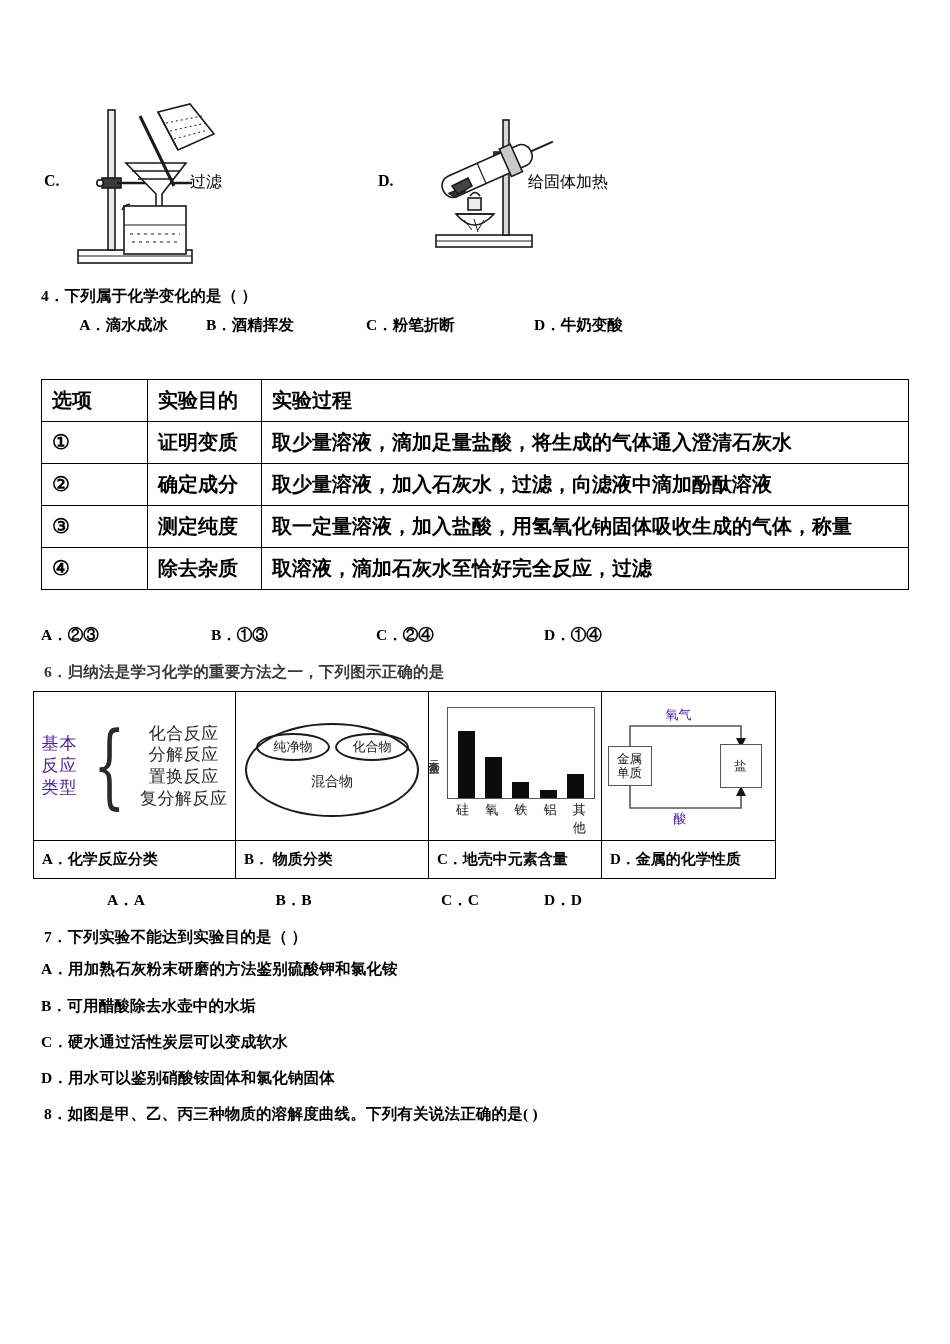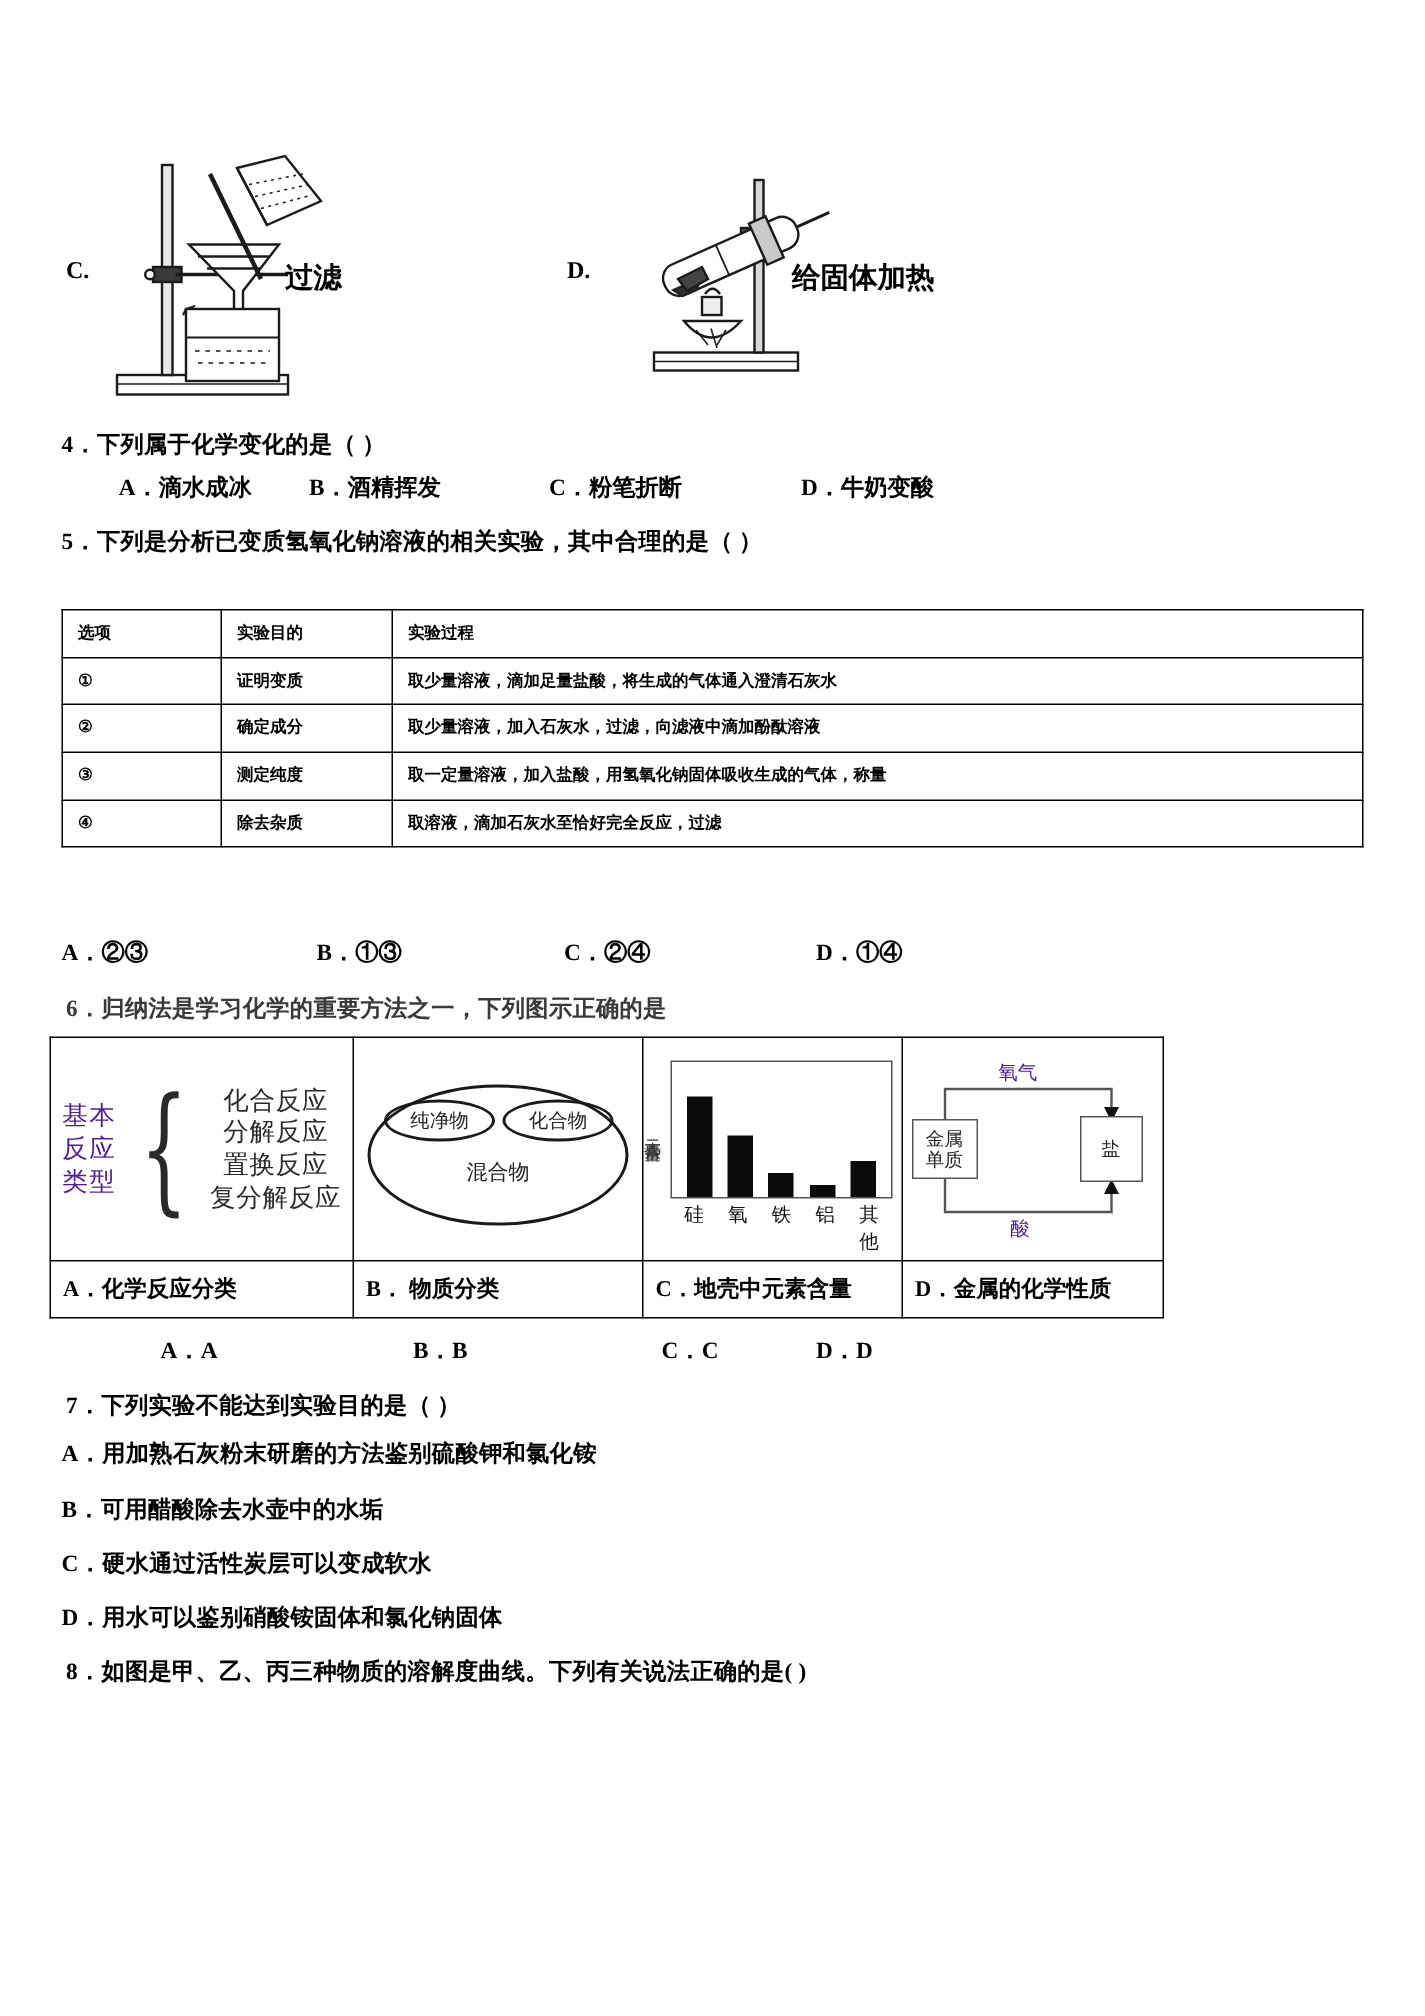--- a/index.html
+++ b/index.html
@@ -36,34 +36,33 @@
   #apparatus-row {
     position: absolute; left: 0; top: 0; width: 950px; height: 272px;
   }
   .appar-label {
     position: absolute;
     font-size: 16px; font-weight: bold;
     font-family: "Liberation Serif", serif;
   }
   .appar-caption {
     position: absolute;
-    font-size: 19px; font-weight: bold;
+    font-size: 16px; font-weight: normal;
     font-family: "Liberation Sans", sans-serif;
   }
   svg { display: block; }
 
   
   #q5-table {
     position: absolute; left: 41px; top: 379px;
     width: 868px;
     border-collapse: collapse;
-    font-size: 11px;
+    font-size: 20px;
     font-weight: bold;
     font-family: "Liberation Serif", serif;
-    margin-top: 27px;
   }
   #q5-table td, #q5-table th {
     border: 1.2px solid #000;
     padding: 9px 10px;
     text-align: left;
     vertical-align: middle;
     font-weight: bold;
     line-height: 1.15;
   }
   #q5-table .c1 { width: 106px; }
@@ -255,21 +254,20 @@
       <span>B．</span><span>酒精挥发</span>
     </div>
     <div style="width:168px;">
       <span>C．</span><span>粉笔折断</span>
     </div>
     <div>
       <span>D．</span><span>牛奶变酸</span>
     </div>
   </div>
 
-  <div class="qline" style="position:absolute;left:41px;top:351px;">5．下列是分析已变质氢氧化钠溶液的相关实验，其中合理的是（  ）</div>
 
   <table id="q5-table">
     <tbody>
         <tr>
       <td class="c1">选项</td>
       <td class="c2">实验目的</td>
       <td>实验过程</td>
     </tr>
     <tr>
       <td class="c1">①</td>

